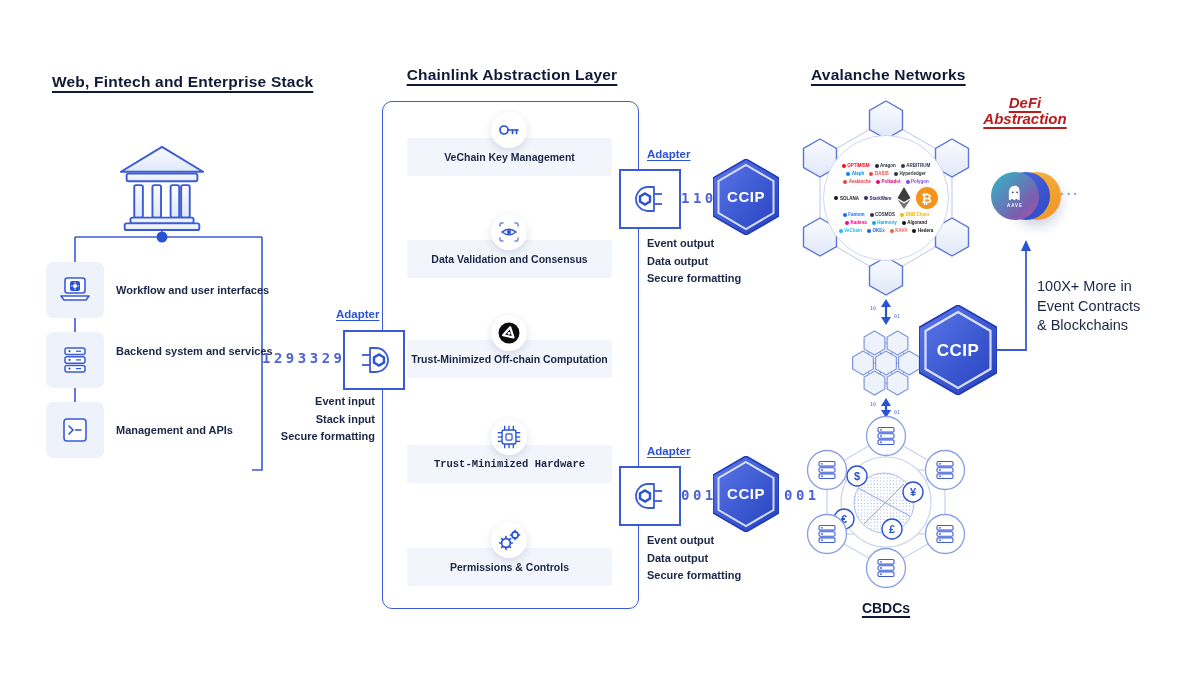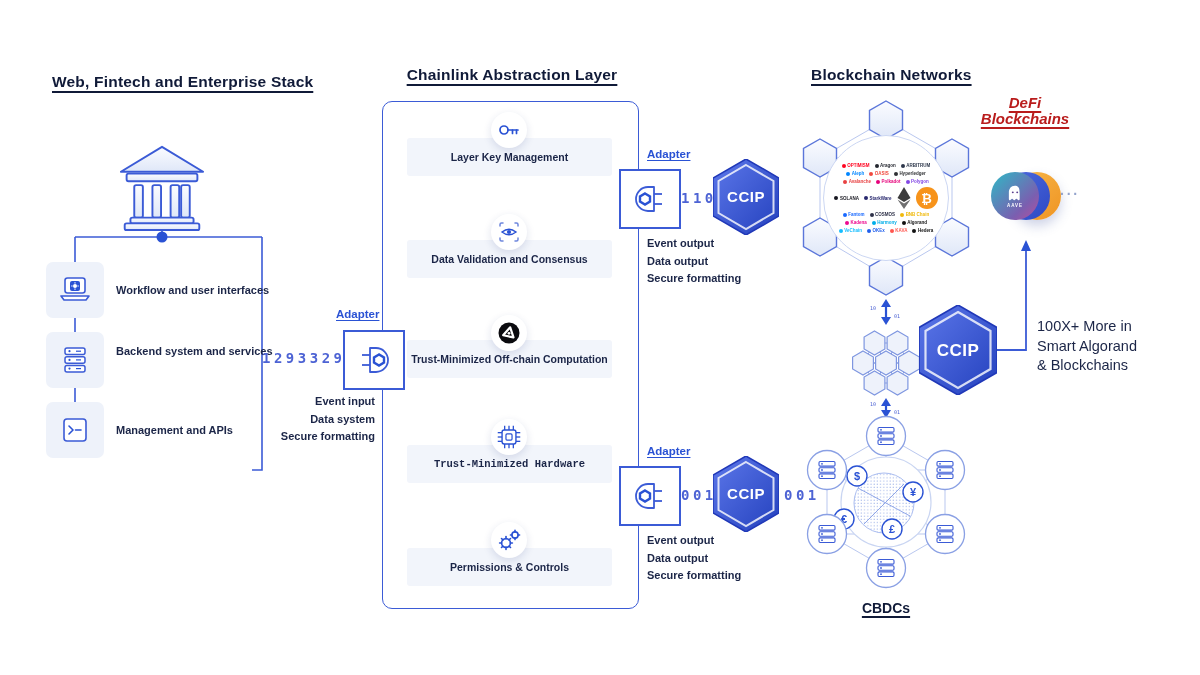--- a/index.html
+++ b/index.html
@@ -169,21 +169,21 @@
       <use href="#srvnode" transform="translate(59,34)"></use>
       <use href="#srvnode" transform="translate(-59,98)"></use>
       <use href="#srvnode" transform="translate(59,98)"></use>
       <use href="#srvnode" transform="translate(0,132)"></use>
     </g>
   </g>
 </svg>
 
 <div class="abs hdr" style="left:52px;top:66px;margin-top:7px;">Web, Fintech and Enterprise Stack</div>
 <div class="abs hdr ctr" style="left:402px;top:66px;width:220px;">Chainlink Abstraction Layer</div>
-<div class="abs hdr ctr" style="left:811px;top:66px;width:150px;">Blockchain Networks</div>
+<div class="abs hdr ctr" style="left:811px;top:66px;width:150px;">Avalanche Networks</div>
 
 <div class="abs" style="left:114px;top:143px;">
   <svg width="96" height="88" viewBox="0 0 100 92">
     <g fill="url(#hexFill)" stroke="#3b5bd6" stroke-width="2" stroke-linejoin="round">
       <polygon points="50,4 93,30 7,30"></polygon>
       <rect x="13" y="32" width="74" height="8" rx="2"></rect>
       <rect x="21" y="44" width="9" height="34" rx="2"></rect>
       <rect x="40" y="44" width="9" height="34" rx="2"></rect>
       <rect x="59" y="44" width="9" height="34" rx="2"></rect>
       <rect x="70" y="44" width="9" height="34" rx="2"></rect>
@@ -253,36 +253,36 @@
       <path d="M24,5 H18 A12,12 0 0 0 18,29 H24 Z" fill="#fff" stroke="#3b5bd6" stroke-width="1.8" stroke-linejoin="round"></path>
       <polygon points="15,11.5 20,14.4 20,19.6 15,22.5 10,19.6 10,14.4" fill="none" stroke="#2a52d4" stroke-width="2.4"></polygon>
       <line x1="24" y1="12" x2="32" y2="12" stroke="#3b5bd6" stroke-width="1.8"></line>
       <line x1="24" y1="22" x2="32" y2="22" stroke="#3b5bd6" stroke-width="1.8"></line>
     </svg>
   </span>
 </div>
 <div class="abs iolist io-r" style="left:250px;top:393px;width:125px;">
 
 <div>Event input</div>
-    <div>Data system</div>
+    <div>Stack input</div>
     <div>Secure formatting</div>
   </div>
 
 <div class="abs bigbox"></div>
 
 <div class="abs iconcircle" style="top:112px;">
   <svg width="24" height="24" viewBox="0 0 24 24">
     <circle cx="7" cy="12" r="4" fill="none" stroke="#2a52d4" stroke-width="1.7"></circle>
     <line x1="11" y1="12" x2="21" y2="12" stroke="#2a52d4" stroke-width="1.7" stroke-linecap="round"></line>
     <line x1="15.5" y1="12" x2="15.5" y2="15.5" stroke="#2a52d4" stroke-width="1.7" stroke-linecap="round"></line>
     <line x1="19.5" y1="12" x2="19.5" y2="15.5" stroke="#2a52d4" stroke-width="1.7" stroke-linecap="round"></line>
   </svg>
 </div>
 <div class="abs module" style="top:138px;">
-  <span>Layer Key Management</span>
+  <span>VeChain Key Management</span>
 </div>
 
 <div class="abs iconcircle" style="top:214px;">
   <svg width="24" height="24" viewBox="0 0 24 24">
     <g stroke="#6d86dd" stroke-width="1.5" fill="none" stroke-linecap="round">
       <path d="M3,6 V4.5 Q3,3 4.5,3 H6"></path>
         <path d="M18,3 H19.5 Q21,3 21,4.5 V6"></path>
       <path d="M21,18 V19.5 Q21,21 19.5,21 H18"></path>
         <path d="M6,21 H4.5 Q3,21 3,19.5 V18"></path>
     </g>
@@ -537,35 +537,35 @@
     <polygon points="39,0 78,22.5 78,67.5 39,90 0,67.5 0,22.5" fill="url(#ccipGrad)" stroke="#2038b8" stroke-width="1.6"></polygon>
     <polygon points="39,7 71.5,26 71.5,64 39,83 6.5,64 6.5,26" fill="none" stroke="rgba(255,255,255,.8)" stroke-width="2.2"></polygon>
     <text x="39" y="51" text-anchor="middle" font-size="17" font-weight="700" fill="#fff" letter-spacing="0.5">CCIP</text>
   </svg>
 </div>
 
 <div class="abs subhdr ctr" style="left:836px;top:600px;width:100px;">CBDCs</div>
 
 <div class="abs ctr" style="left:975px;top:95px;width:100px;">
   <div class="defihdr">DeFi</div>
-  <div class="defihdr">Blockchains</div>
+  <div class="defihdr">Abstraction</div>
 </div>
 
 <div class="abs" style="left:989px;top:172px;width:86px;height:48px;">
   <span class="stackcircle" style="left:24px;background:linear-gradient(135deg,#f7b84a,#ef9423);box-shadow:0 6px 12px rgba(60,80,160,.25);"></span>
   <span class="stackcircle" style="left:13px;background:linear-gradient(135deg,#4f6ade,#2d49c4);"></span>
   <span class="stackcircle" style="left:2px;background:linear-gradient(135deg,#2ebac6,#7a5fb0 70%,#b6509e);display:flex;flex-direction:column;align-items:center;justify-content:center;">
     <svg width="20" height="18" viewBox="0 0 24 22">
       <path d="M12,1 C6.8,1 4.5,5 4.5,9.5 V17 c0,1.8 1.9,1.9 2.6,0.7 c0.7,-1.3 2.1,-1.3 2.7,0 c0.6,1.2 2,1.2 2.6,0 c0.6,-1.3 2,-1.3 2.7,0 c0.7,1.2 2.6,1.1 2.6,-0.7 V9.5 C17.5,5 17.2,1 12,1 Z" fill="#ffffff"></path>
       <circle cx="9.3" cy="9" r="1.2" fill="#5b3f8f"></circle>
         <circle cx="14.7" cy="9" r="1.2" fill="#5b3f8f"></circle>
     </svg>
     <b style="font-size:4.5px;color:#fff;letter-spacing:1px;">AAVE</b>
   </span>
 </div>
 <div class="abs ellip" style="left:1060px;top:186px;">···</div>
 
-<div class="abs note" style="left:1037px;top:277px;width:140px;margin-top:40px;">
+<div class="abs note" style="left:1037px;top:277px;width:140px;">
 
 <div>100X+ More in</div>
-    <div>Smart Algorand</div>
+    <div>Event Contracts</div>
     <div>&amp; Blockchains</div>
   </div>
 
 </body></html>

